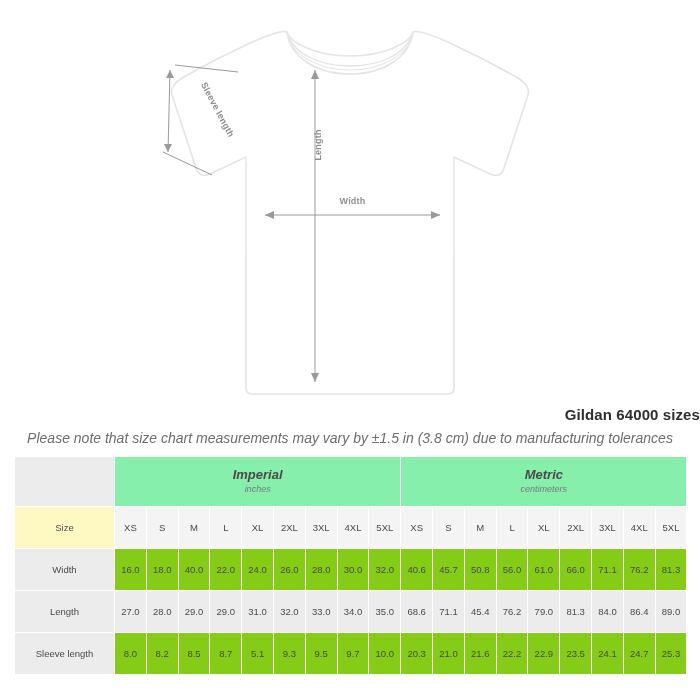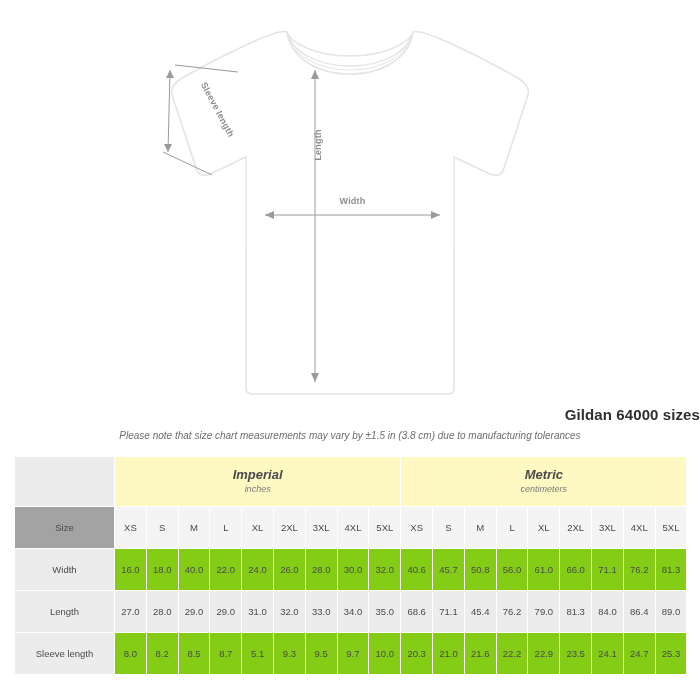--- a/index.html
+++ b/index.html
@@ -36,21 +36,21 @@
   .chart-title {
     text-align: right;
     font-size: 15px;
     font-weight: bold;
     color: #2f2f2f;
     margin: 6px 0 0 0;
     letter-spacing: 0.1px;
   }
   .chart-note {
     text-align: center;
-    font-size: 10px;
+    font-size: 14px;
     font-style: italic;
     color: #6d6d6d;
     margin: 7px 0 0 0;
   }
 
   
   .table-wrap {
     position: absolute;
     left: 14px;
     top: 456px;
@@ -66,21 +66,21 @@
     text-align: center;
     vertical-align: middle;
     font-size: 9.5px;
     color: #4a4a4a;
     border: 1px solid #ffffff;
     padding: 0;
     height: 41px;
     font-weight: normal;
   }
   .unit-head {
-    background: #fef9c3;
+    background: #86efac;
     height: 50px;
   }
   .unit-head .unit-name {
     font-size: 13px;
     font-style: italic;
     font-weight: bold;
     color: #4a4a4a;
     display: block;
     line-height: 15px;
   }
@@ -108,21 +108,21 @@
   .row-odd td.row-label {
     background: #ececec;
   }
   .hdr-row td {
     background: #f4f4f4;
     font-weight: bold;
     font-size: 10px;
     color: #4a4a4a;
   }
   .hdr-row td.row-label {
-    background: #a3a3a3;
+    background: #fef9c3;
   }
   .blank-corner {
     background: #ececec;
   }
 </style>
 </head>
 <body>
 
 <div class="page">
 

